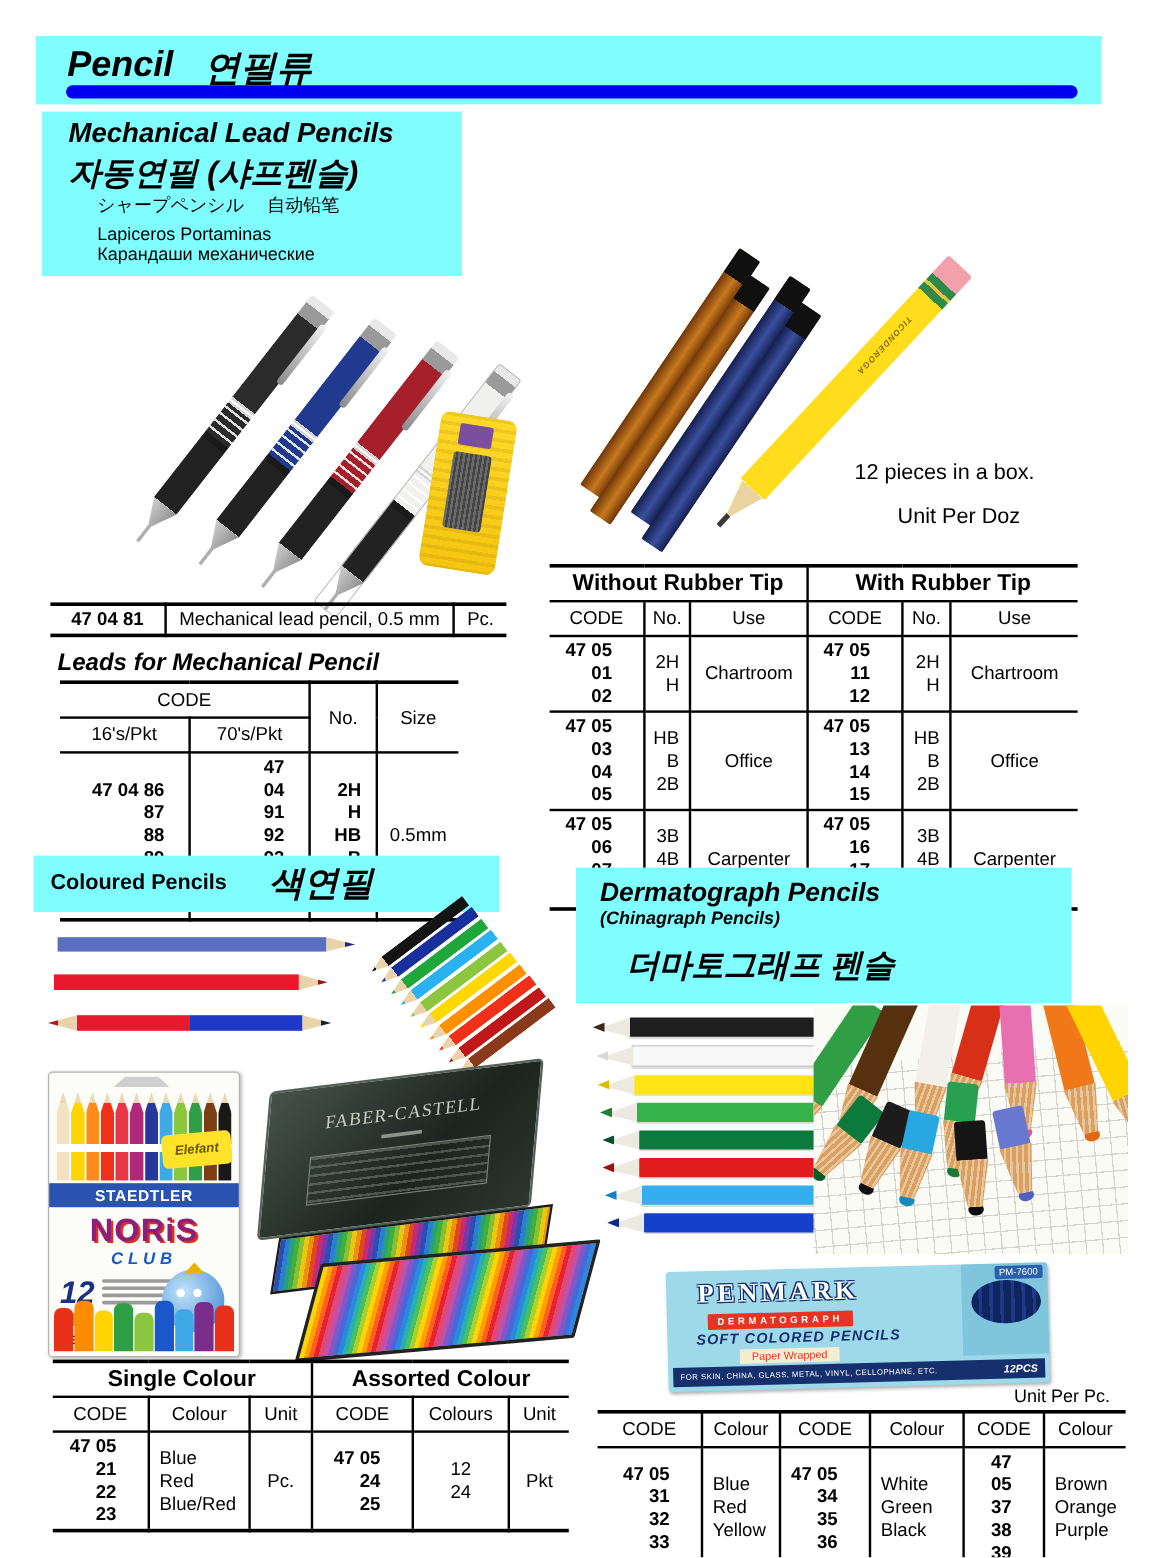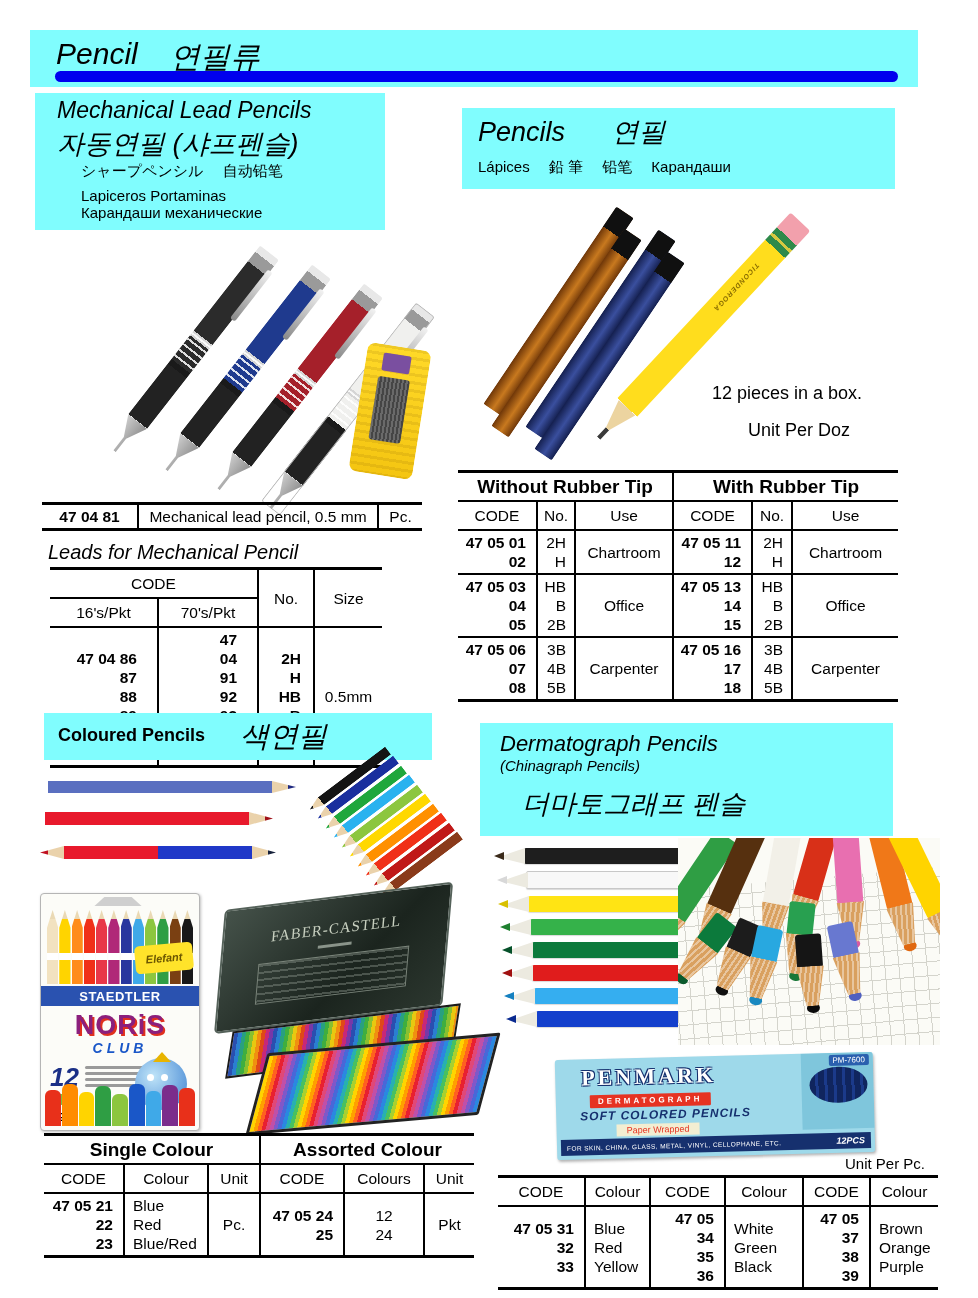--- a/index.html
+++ b/index.html
@@ -1,29 +1,29 @@
 <!DOCTYPE html>
 <html><head>
 <meta charset="utf-8">
 <style>
   html,body{margin:0;padding:0;background:#fff;}
   .page{position:relative;width:978px;height:1298px;background:#fff;overflow:hidden;
         font-family:"Liberation Sans",sans-serif;color:#000;}
   .abs{position:absolute;}
   .cyan{background:#80fdfe;}
-  .bi{font-weight:normal;font-style:italic;}
+  .bi{font-weight:bold;font-style:italic;}
   .b{font-weight:bold;}
 
   
   table.ctab{border-collapse:collapse;position:absolute;border-top:3px solid #000;border-bottom:3px solid #000;
              border-left:hidden;border-right:hidden;table-layout:fixed;}
   .ctab td,.ctab th{border:2px solid #000;padding:2px 6px;font-size:15.5px;line-height:19px;vertical-align:middle;}
   .ctab .grp{font-weight:bold;font-size:19px;text-align:center;padding:4px 2px;}
   .ctab .hdr{font-weight:normal;text-align:center;padding:4px 2px;}
-  .ctab .code{font-weight:bold;text-align:right;white-space:pre-line;padding-right:10px;}
+  .ctab .code{font-weight:bold;text-align:right;white-space:pre-line;padding-right:26px;}
   .ctab .no{text-align:right;white-space:pre-line;padding-right:8px;}
   .ctab .nob{font-weight:bold;text-align:right;white-space:pre-line;padding-right:12px;}
   .ctab .ctr{text-align:center;white-space:pre-line;}
   .ctab .lft{text-align:left;white-space:pre-line;padding-left:8px;}
 
   
   .mp{position:absolute;width:24px;height:252px;transform:rotate(38deg);border-radius:3px;
       background-image:
         repeating-linear-gradient(to bottom, rgba(255,255,255,.85) 0 2px, rgba(255,255,255,0) 2px 7px),
         linear-gradient(to bottom,#e8e8e8 0 8px,#9a9a9a 8px 20px,var(--c) 20px 108px,#d5d5d5 108px 114px,var(--c) 114px 144px,#1a1a1a 144px 150px,#222 150px 214px,rgba(0,0,0,0) 214px);
@@ -229,27 +229,20 @@
       <td class="nob">2H
 H
 HB
 B
 2B</td>
       <td class="ctr">0.5mm</td>
     </tr>
   </tbody>
     </table>
 
-  <div class="abs cyan" style="left:462px;top:108px;width:433px;height:81px;padding:6px 0 0 16px;box-sizing:border-box;">
-    <div>
-      <span class="bi" style="font-size:27px;">Pencils</span>
-      <span class="bi" style="font-size:27px;margin-left:42px;">연필</span>
-    </div>
-    <div style="font-size:15px;margin-top:8px;">Lápices　 鉛 筆　 铅笔　 Карандаши</div>
-  </div>
 
   <div class="abs" style="left:460px;top:200px;width:440px;height:262px;">
     <div class="wp" style="--d:#6e3608;--l:#c8791f;left:88px;top:-8px;"></div>
     <div class="wp" style="--d:#6e3608;--l:#c8791f;left:96px;top:14px;"></div>
     <div class="wp" style="--d:#141f4e;--l:#3a4f9e;left:130px;top:15px;"></div>
     <div class="wp" style="--d:#141f4e;--l:#3a4f9e;left:139px;top:37px;"></div>
     <div class="yp" style="left:226px;top:-18px;">
       <span class="lbl">TICONDEROGA</span>
     </div>
   </div>
@@ -318,21 +311,21 @@
 17
 18</td>
       <td class="no">3B
 4B
 5B</td>
       <td class="ctr">Carpenter</td>
     </tr>
   </tbody>
     </table>
 
-  <div class="abs cyan" style="left:44px;top:713px;width:388px;height:47px;">
+  <div class="abs cyan" style="left:28px;top:713px;width:388px;height:47px;">
     <span class="b" style="position:absolute;left:14px;top:12px;font-size:18px;">Coloured Pencils</span>
     <span class="bi" style="position:absolute;left:196px;top:4px;font-size:29px;">색연필</span>
   </div>
 
   <div class="abs" style="left:28px;top:765px;width:420px;height:120px;">
     <div class="hp" style="left:20px;top:16px;height:12px;">
       <div class="bodyp" style="width:224px;background:#5a6fc0;"></div>
       <div class="tipR" style="--p:#202a80;"></div>
     </div>
     <div class="hp" style="left:17px;top:47px;height:13px;">

